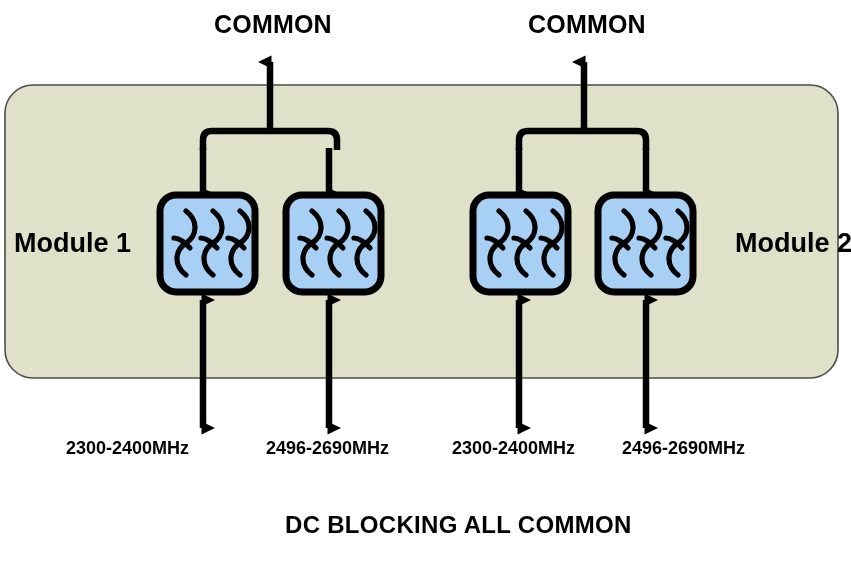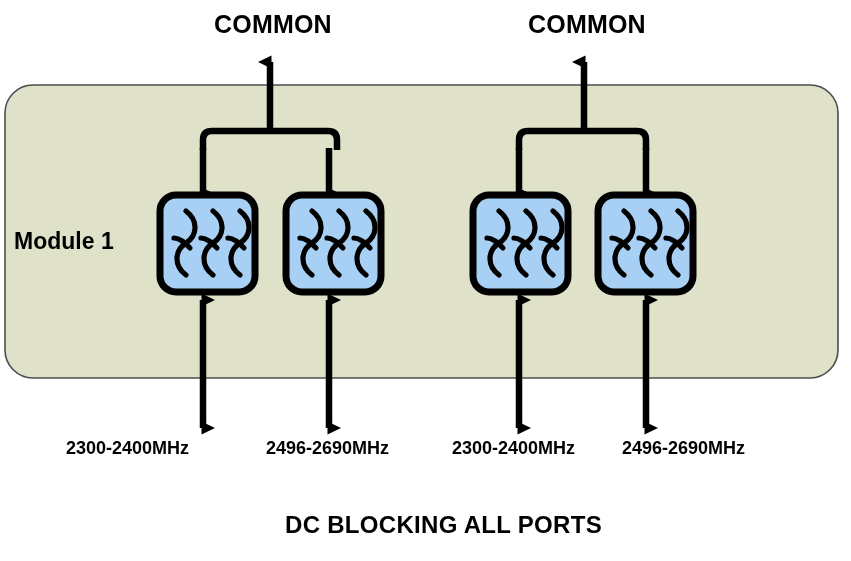--- a/index.html
+++ b/index.html
@@ -3,21 +3,21 @@
 <meta charset="utf-8">
 <style>
   html,body{margin:0;padding:0;background:#ffffff;}
   body{width:851px;height:561px;position:relative;overflow:hidden;
        font-family:"Liberation Sans",sans-serif;background:#fff;}
   #stage{position:absolute;left:0;top:0;width:851px;height:436px;}
   #svg{position:absolute;left:0;top:0;}
   .lbl{position:absolute;color:#000;font-weight:bold;white-space:nowrap;
        font-family:"Liberation Sans",sans-serif;}
   .common-lbl{font-size:25px;letter-spacing:.2px;}
-  .module-lbl{font-size:23px;}
+  .module-lbl{font-size:27px;}
   .freq-lbl{font-size:18px;}
   .caption-lbl{font-size:24px;letter-spacing:.3px;}
 </style>
 </head>
 <body>
 
 <div id="stage">
 
   <svg id="svg" width="851" height="561" viewBox="0 0 851 561">
     <defs>
@@ -87,21 +87,22 @@
       <g transform="translate(604,203)">
         <use href="#sawSymbol"></use>
       </g>
     </g>
   </svg>
 
   <div class="lbl common-lbl" style="left:214px;top:10px;">COMMON</div>
   <div class="lbl common-lbl" style="left:528px;top:10px;">COMMON</div>
 
   <div class="lbl module-lbl" style="left:14px;top:228px;">Module 1</div>
+  <div class="lbl module-lbl" style="left:735px;top:228px;">Module 2</div>
 
   <div class="lbl freq-lbl" style="left:66px;top:438px;">2300-2400MHz</div>
   <div class="lbl freq-lbl" style="left:266px;top:438px;">2496-2690MHz</div>
   <div class="lbl freq-lbl" style="left:452px;top:438px;">2300-2400MHz</div>
   <div class="lbl freq-lbl" style="left:622px;top:438px;">2496-2690MHz</div>
 
-  <div class="lbl caption-lbl" style="left:285px;top:511px;">DC BLOCKING ALL PORTS</div>
+  <div class="lbl caption-lbl" style="left:285px;top:511px;">DC BLOCKING ALL COMMON</div>
 
 </div>
 
 </body></html>

